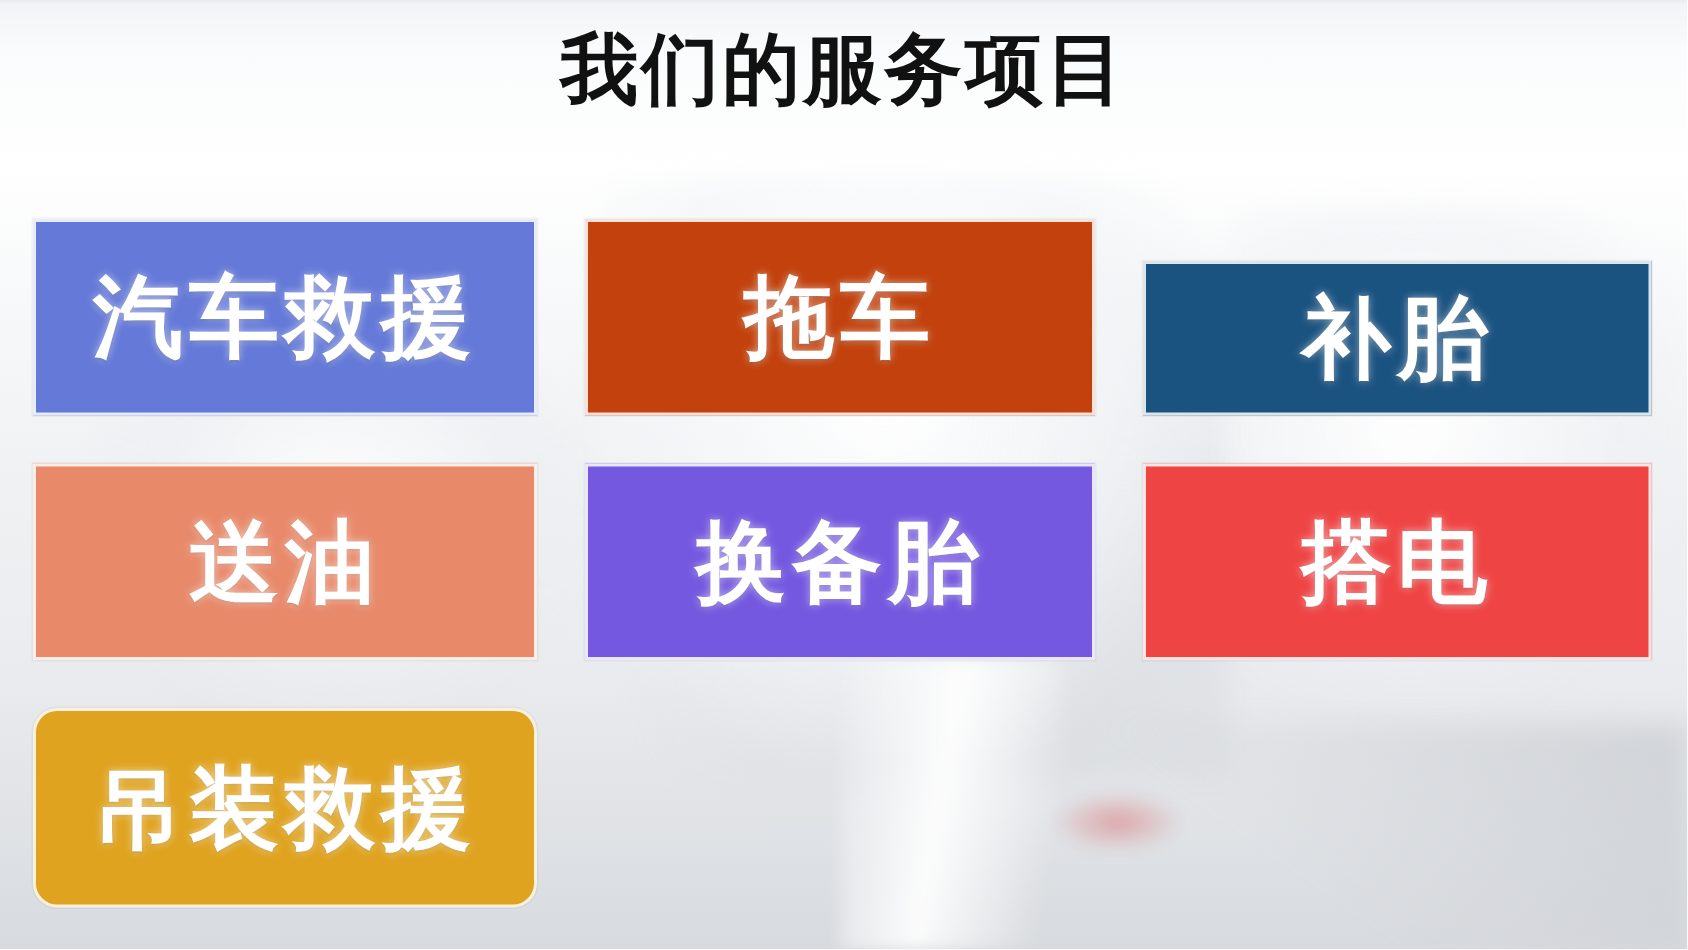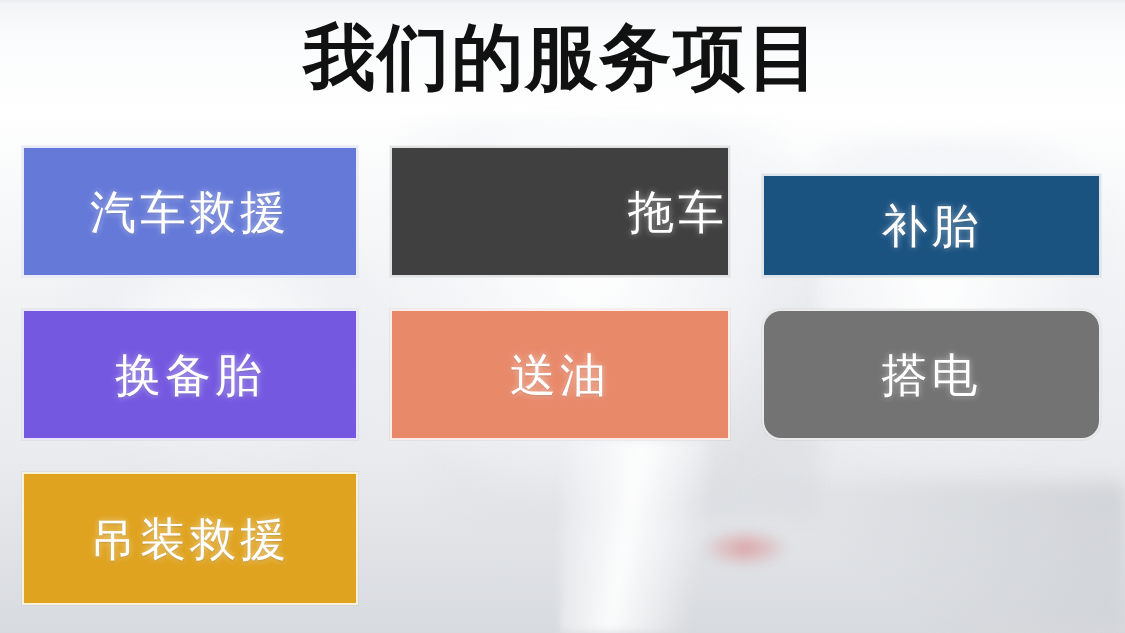--- a/index.html
+++ b/index.html
@@ -79,21 +79,21 @@
     background: radial-gradient(ellipse at center, rgba(214,86,86,0.45) 0%, rgba(214,86,86,0) 70%);
     filter: blur(5px);
   }
 
   
   .title {
     position: absolute;
     left: 0; right: 0; top: 20px;
     z-index: 3;
     text-align: center;
-    font-size: 72px;
+    font-size: 52px;
     font-weight: 700;
     letter-spacing: 2px;
     color: #111111;
     line-height: 1.05;
     white-space: nowrap;
   }
 
   
   .grid {
     position: absolute;
@@ -111,22 +111,22 @@
   .tile {
     display: flex;
     align-items: center;
     justify-content: center;
     box-sizing: border-box;
     border: 2px solid rgba(255,255,255,0.85);
     box-shadow: 0 0 0 1px rgba(0,0,0,0.04);
   }
   .tile-label {
     color: #ffffff;
-    font-size: 46px;
-    font-weight: 400;
+    font-size: 60px;
+    font-weight: 700;
     letter-spacing: 4px;
     text-shadow: 0 0 6px rgba(255,255,255,0.55), 0 1px 2px rgba(0,0,0,0.18);
     white-space: nowrap;
     line-height: 1;
   }
 </style>
 </head>
 <body>
 
 <div id="page">
@@ -144,40 +144,40 @@
   </div>
 
   <div class="title">我们的服务项目</div>
 
   <div class="grid">
 
     <div class="tile" style="background-color: rgb(100, 121, 216);">
       <span class="tile-label">汽车救援</span>
     </div>
 
-    <div class="tile" style="background-color: #404040; justify-content: flex-end;">
+    <div class="tile" style="background-color: #c2410c;">
       <span class="tile-label">拖车</span>
     </div>
 
 
     <div class="tile" style="background-color: rgb(26, 82, 128); margin-top: 28px;">
       <span class="tile-label">补胎</span>
     </div>
 
+    <div class="tile" style="background-color: rgb(232, 137, 106);">
+      <span class="tile-label">送油</span>
+    </div>
+
     <div class="tile" style="background-color: rgb(116, 88, 224);">
       <span class="tile-label">换备胎</span>
     </div>
 
-    <div class="tile" style="background-color: rgb(232, 137, 106);">
-      <span class="tile-label">送油</span>
-    </div>
-
-    <div class="tile" style="background-color: #737373; border-radius: 19px;">
+    <div class="tile" style="background-color: #ef4444;">
       <span class="tile-label">搭电</span>
     </div>
 
 
-    <div class="tile" style="background-color: rgb(223, 163, 32);">
+    <div class="tile" style="background-color: rgb(223, 163, 32); border-radius: 16px;">
       <span class="tile-label">吊装救援</span>
     </div>
 
   </div>
 </div>
 
 </body></html>

